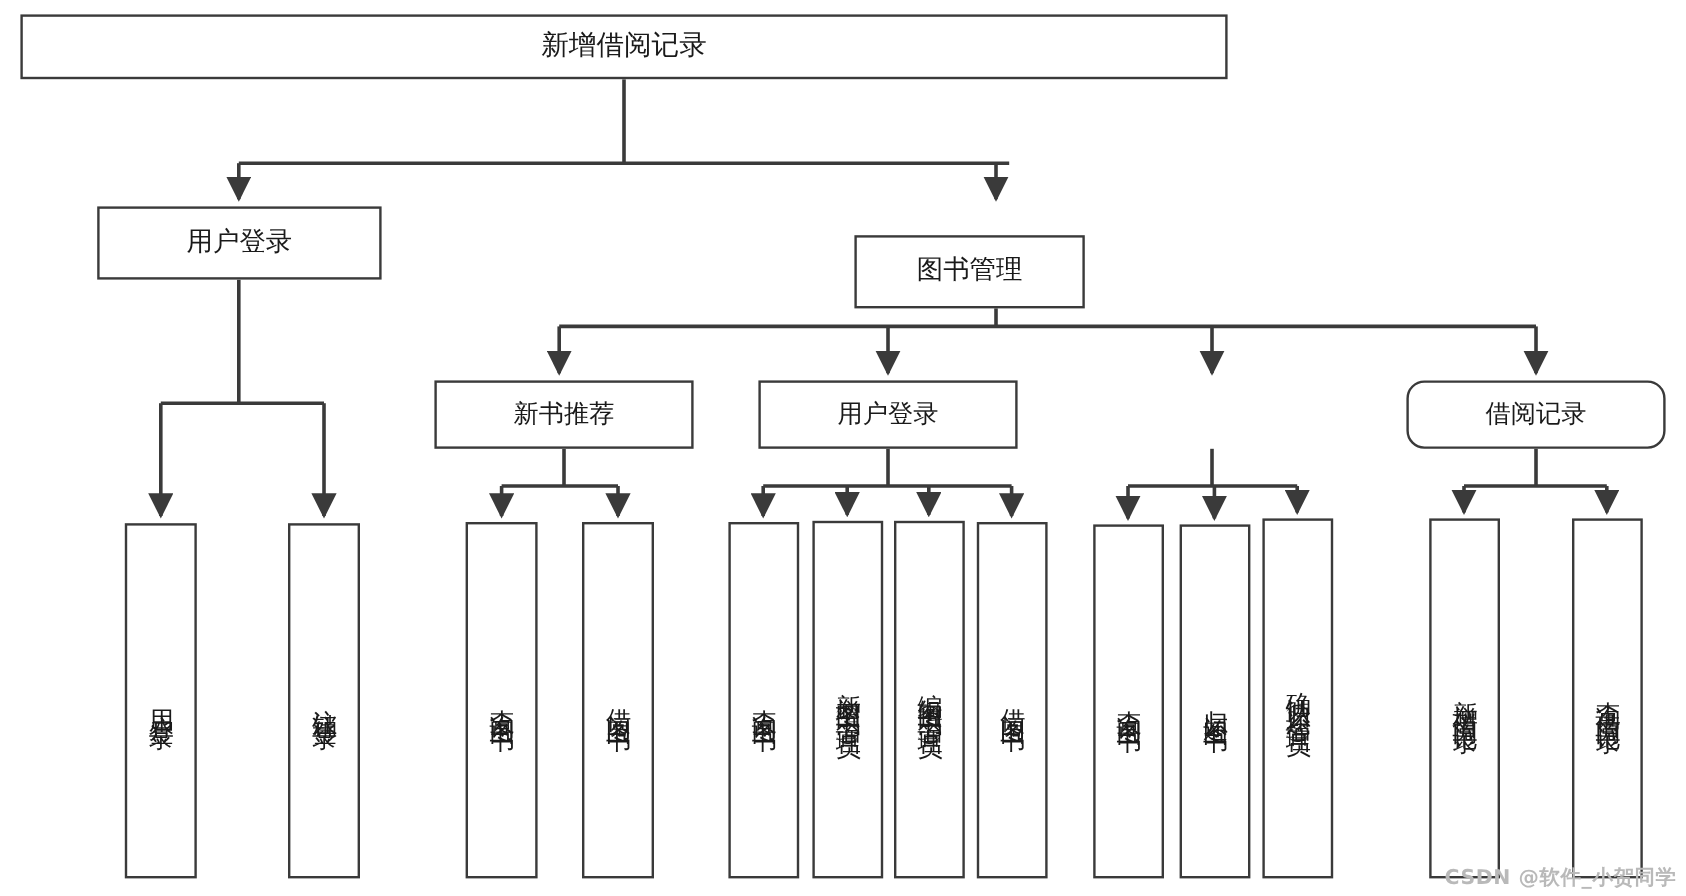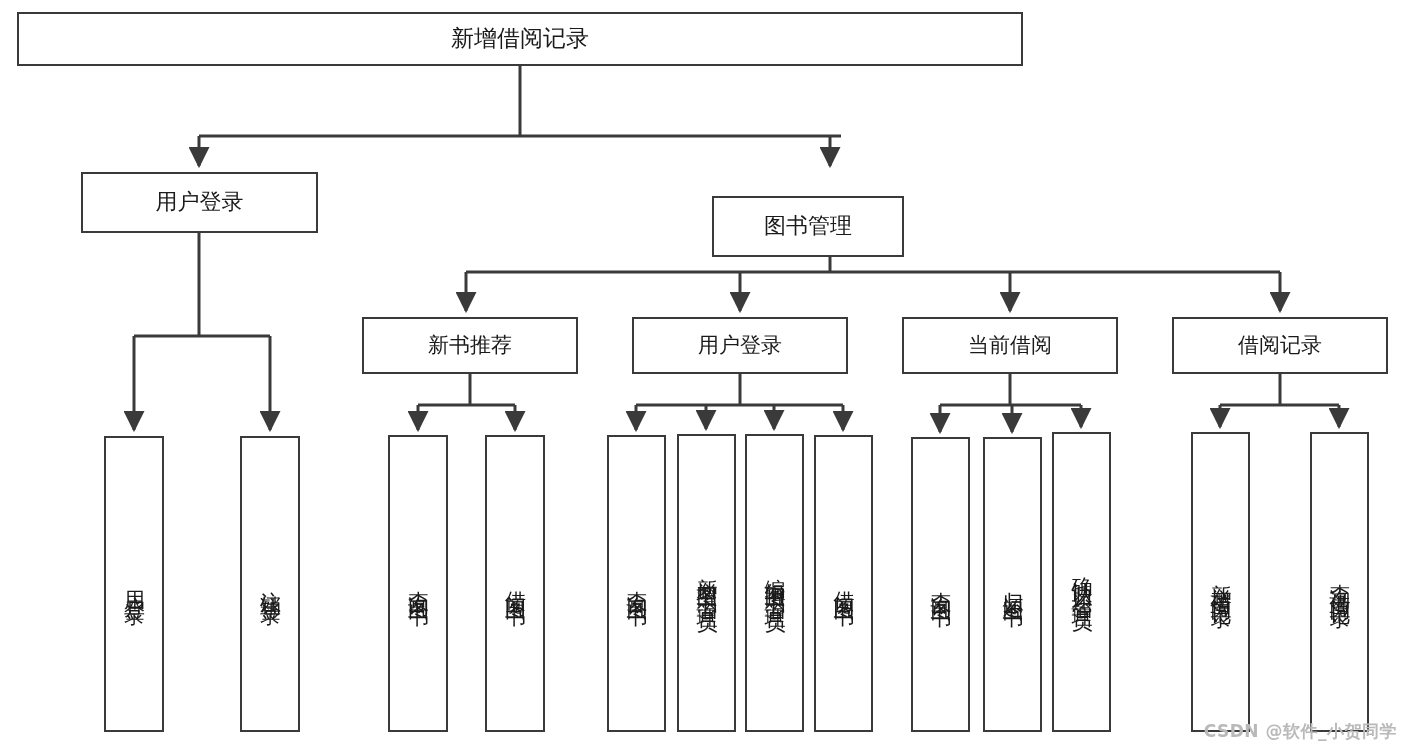--- a/index.html
+++ b/index.html
@@ -141,24 +141,21 @@
   <div class="node horiz lvl1" style="left: 712px; top: 172px; width: 192px; height: 61px; border-color: rgb(58, 58, 58); background: rgb(255, 255, 255); color: rgb(26, 26, 26); margin-top: 24px;">
     <span class="node-label">图书管理</span>
   </div>
 
   <div class="node horiz lvl2" style="left: 362px; top: 317px; width: 216px; height: 57px; border-color: rgb(58, 58, 58); background: rgb(255, 255, 255); color: rgb(26, 26, 26);">
     <span class="node-label">新书推荐</span>
   </div>
   <div class="node horiz lvl2" style="left: 632px; top: 317px; width: 216px; height: 57px; border-color: rgb(58, 58, 58); background: rgb(255, 255, 255); color: rgb(26, 26, 26);">
     <span class="node-label">用户登录</span>
   </div>
-  <div class="node horiz lvl2" style="left: 902px; top: 317px; width: 216px; height: 57px; border-color: rgb(58, 58, 58); background: rgb(255, 255, 255); color: rgb(26, 26, 26);">
-    <span class="node-label">当前借阅</span>
-  </div>
-  <div class="node horiz lvl2" style="left: 1172px; top: 317px; width: 216px; height: 57px; border-color: rgb(58, 58, 58); background: rgb(255, 255, 255); color: rgb(26, 26, 26);">
+  <div class="node horiz lvl2" style="left: 1172px; top: 317px; width: 216px; height: 57px; border-color: rgb(58, 58, 58); background: rgb(255, 255, 255); color: rgb(26, 26, 26); border-radius: 15px;">
     <span class="node-label">借阅记录</span>
   </div>
 
   <div class="node vert" style="left: 104px; top: 436px; width: 60px; height: 296px; border-color: rgb(58, 58, 58); background: rgb(255, 255, 255); color: rgb(26, 26, 26);">
     <span class="node-label">用户登录</span>
   </div>
   <div class="node vert" style="left: 240px; top: 436px; width: 60px; height: 296px; border-color: rgb(58, 58, 58); background: rgb(255, 255, 255); color: rgb(26, 26, 26);">
     <span class="node-label">注销登录</span>
   </div>
   <div class="node vert" style="left: 388px; top: 435px; width: 60px; height: 297px; border-color: rgb(58, 58, 58); background: rgb(255, 255, 255); color: rgb(26, 26, 26);">

